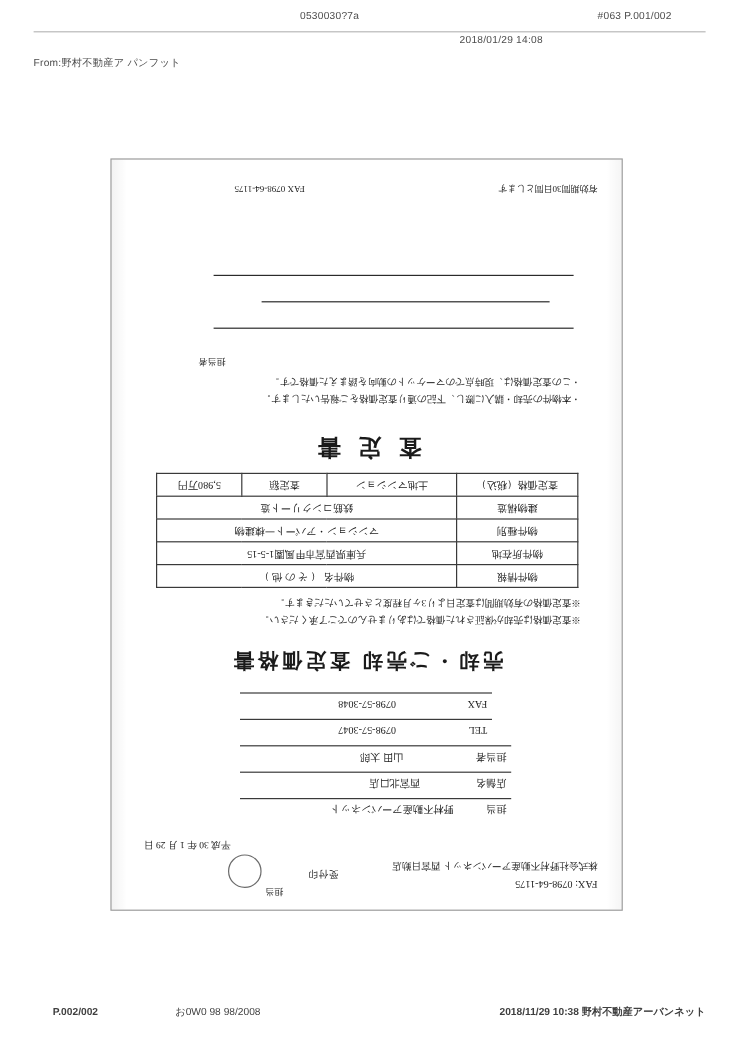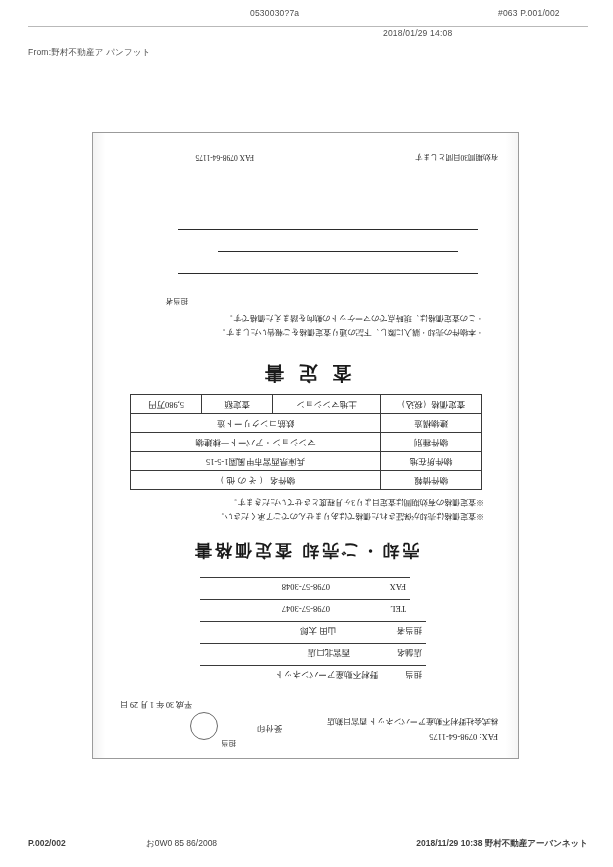--- a/index.html
+++ b/index.html
@@ -54,21 +54,21 @@
   .fax-footer {
     position: absolute;
     left: 28px;
     top: 838px;
     width: 560px;
     height: 16px;
     font-size: 8.5px;
     color: #3f3f3f;
     white-space: nowrap;
   }
-  .fax-footer .ftr-page { position: absolute; left: 0;   top: 0; font-weight: bold;}
+  .fax-footer .ftr-page { position: absolute; left: 16px;   top: 0; font-weight: bold;}
   .fax-footer .ftr-num  { position: absolute; left: 118px; top: 0; }
   .fax-footer .ftr-title{ position: absolute; right: 0;  top: 0; font-weight: bold;}
 
   
   .sheet {
     position: absolute;
     left: 92px;
     top: 132px;
     width: 425px;
     height: 625px;
@@ -269,17 +269,17 @@
       <div class="line" style="left:40px; top:528px; width:300px; height:1px;"></div>
 
       <div class="t footer-note">有効期間30日間とします</div>
       <div class="t footer-fax">FAX 0798-64-1175</div>
 
     </div>
   </div>
 
   <div class="fax-footer">
     <span class="ftr-page">P.002/002</span>
-    <span class="ftr-num">お0W0 85 86/2008</span>
+    <span class="ftr-num">お0W0 98 98/2008</span>
     <span class="ftr-title">2018/11/29  10:38 野村不動産アーバンネット</span>
   </div>
 
 </div>
 
 </body></html>

